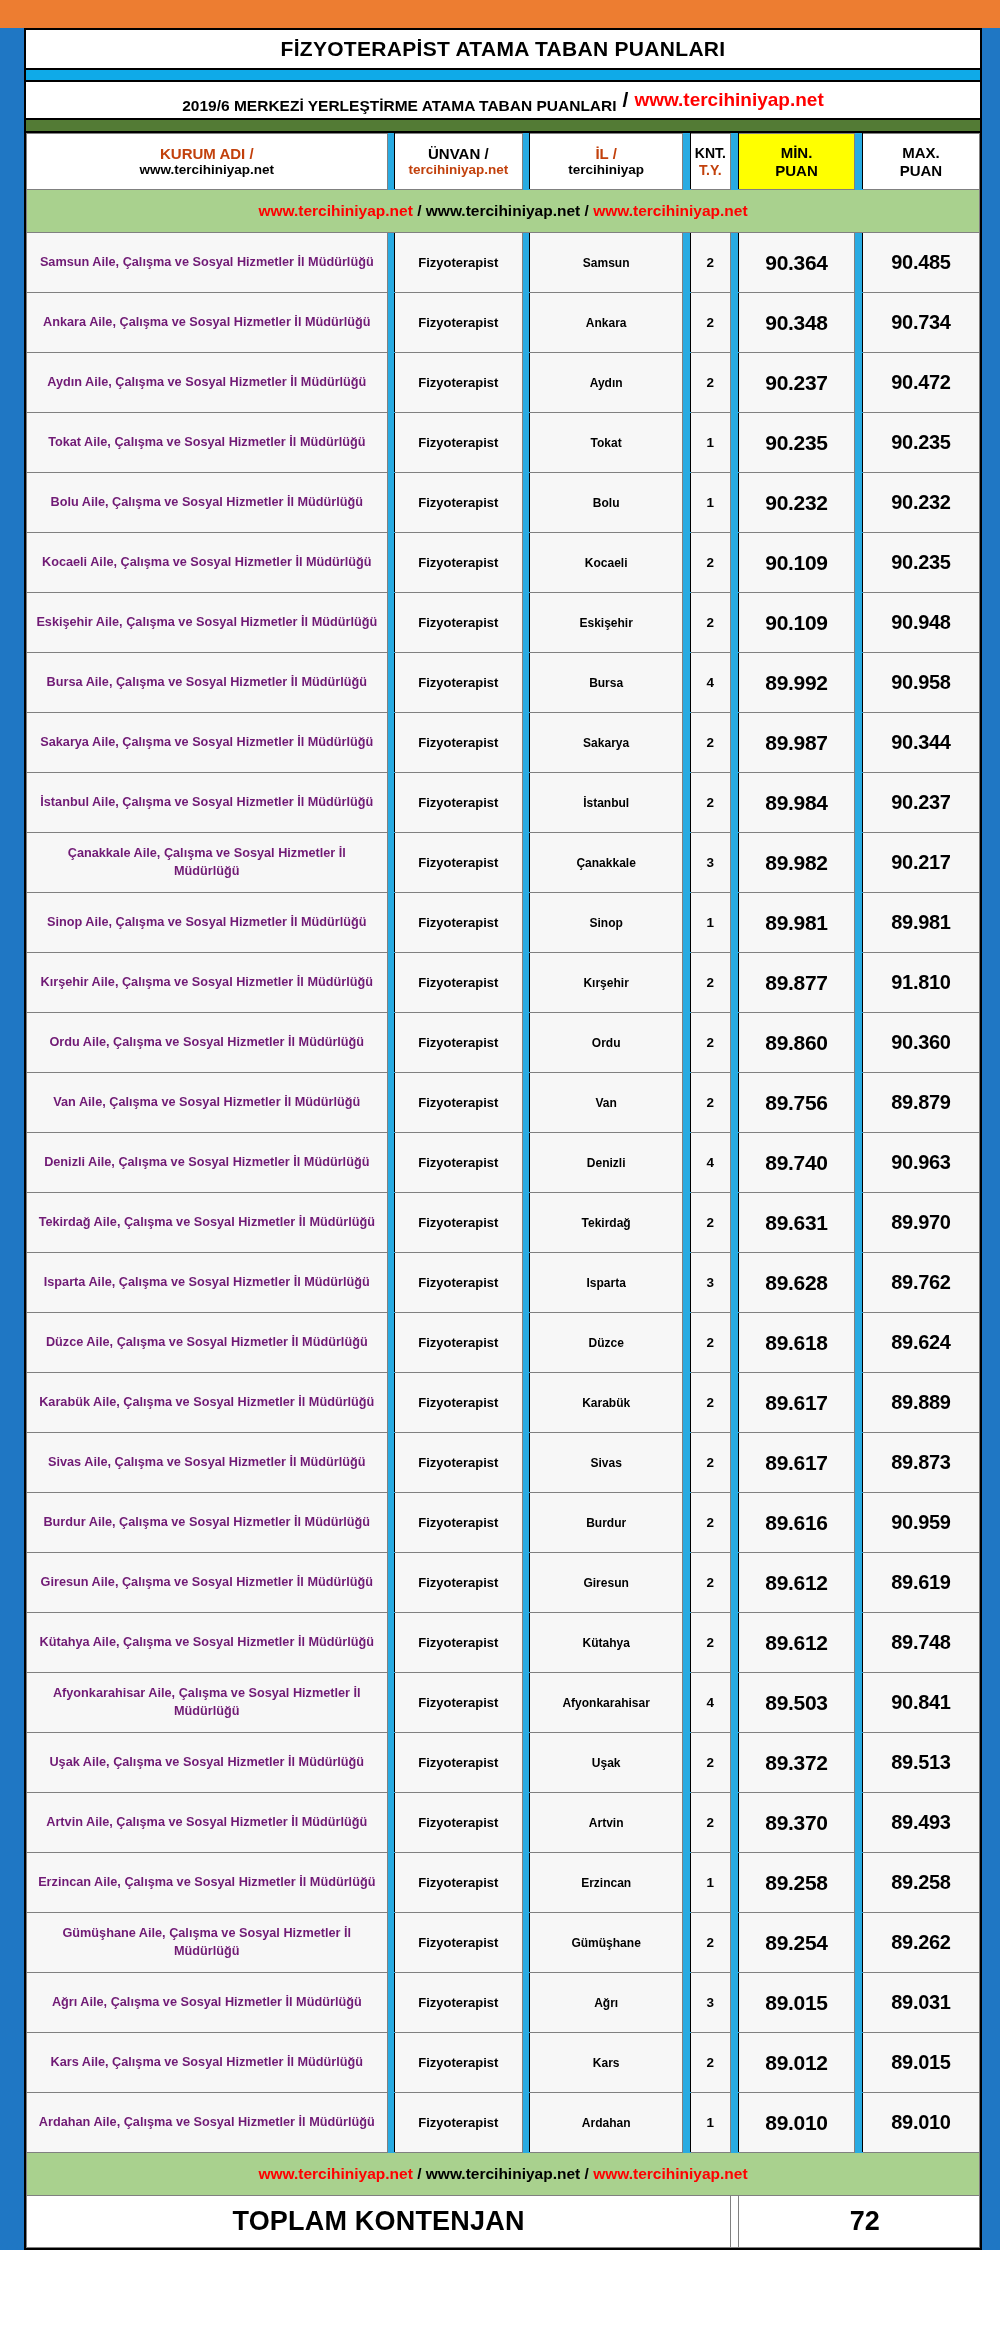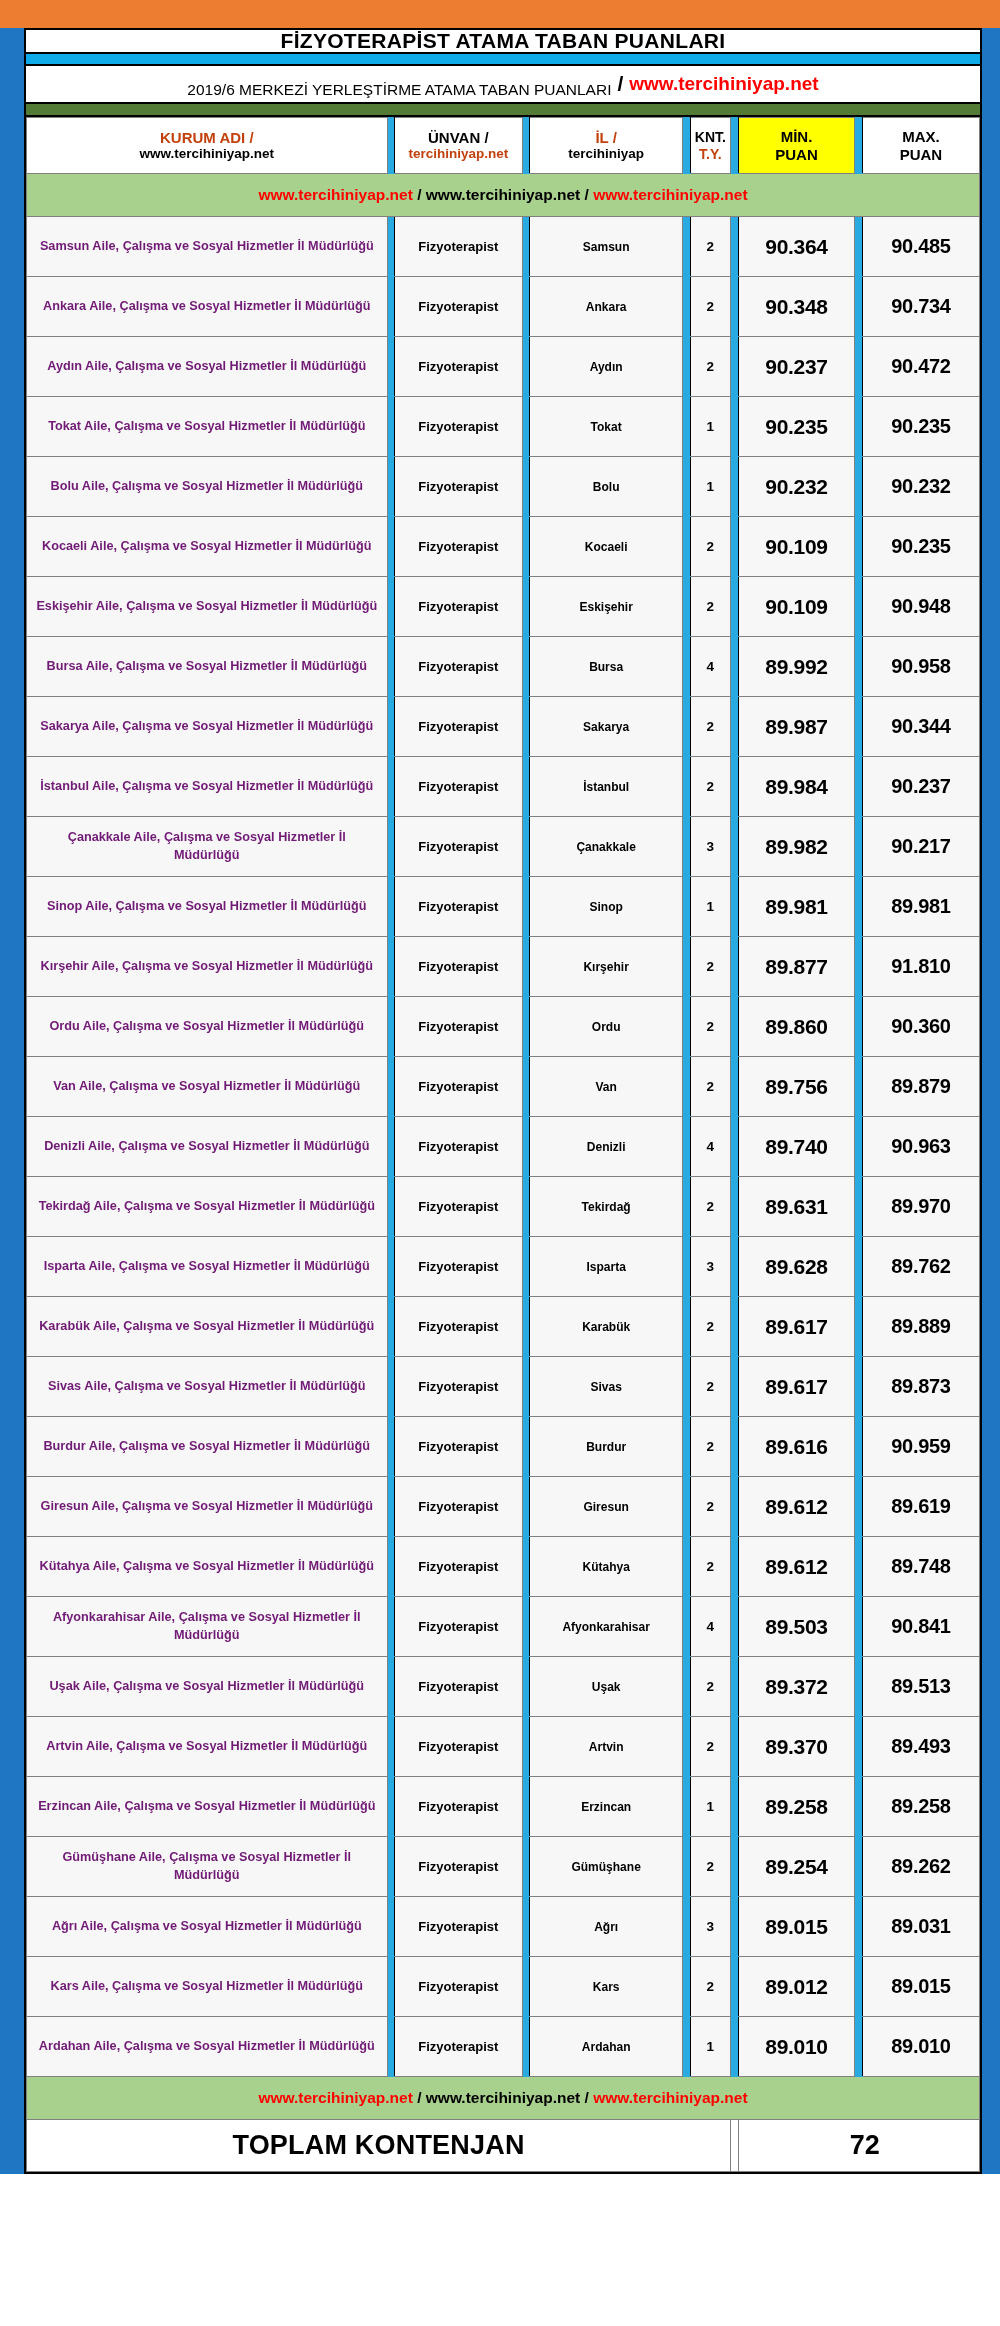--- a/index.html
+++ b/index.html
@@ -40,21 +40,21 @@
     flex: 1 1 auto;
     background: #ffffff;
     border-left: 2px solid #000;
     border-right: 2px solid #000;
     border-top: 2px solid #000;
     border-bottom: 2px solid #000;
   }
 
   
   .title-row {
-    height: 24px;
+    height: 40px;
     display: flex;
     align-items: center;
     justify-content: center;
     background: #ffffff;
     border-bottom: 2px solid #000;
   }
   .title-row .title-text {
     font-size: 21px;
     font-weight: bold;
     letter-spacing: .3px;
@@ -69,21 +69,21 @@
     height: 38px;
     display: flex;
     align-items: center;
     justify-content: center;
     background: #ffffff;
     border-bottom: 2px solid #000;
     gap: 0px;
   }
   .subtitle-row .sub-a {
     font-size: 15.5px;
-    font-weight: normal;
+    font-weight: bold;
     color: #000;
     margin-top: 12px;
   }
   .subtitle-row .sub-slash {
     font-size: 21px;
     font-weight: bold;
     color: #000;
     padding: 0 6px;
   }
   .subtitle-row .sub-b {
@@ -523,20 +523,33 @@
               <td class="sep"></td>
               <td class="il">Isparta</td>
               <td class="sep"></td>
               <td class="knt">3</td>
               <td class="sep"></td>
               <td class="minp">89.628</td>
               <td class="sep"></td>
               <td class="maxp">89.762</td>
             </tr>
             <tr>
+              <td class="kurum">Düzce Aile, Çalışma ve Sosyal Hizmetler İl Müdürlüğü</td>
+              <td class="sep"></td>
+              <td class="unvan">Fizyoterapist</td>
+              <td class="sep"></td>
+              <td class="il">Düzce</td>
+              <td class="sep"></td>
+              <td class="knt">2</td>
+              <td class="sep"></td>
+              <td class="minp">89.618</td>
+              <td class="sep"></td>
+              <td class="maxp">89.624</td>
+            </tr>
+            <tr>
               <td class="kurum">Karabük Aile, Çalışma ve Sosyal Hizmetler İl Müdürlüğü</td>
               <td class="sep"></td>
               <td class="unvan">Fizyoterapist</td>
               <td class="sep"></td>
               <td class="il">Karabük</td>
               <td class="sep"></td>
               <td class="knt">2</td>
               <td class="sep"></td>
               <td class="minp">89.617</td>
               <td class="sep"></td>

